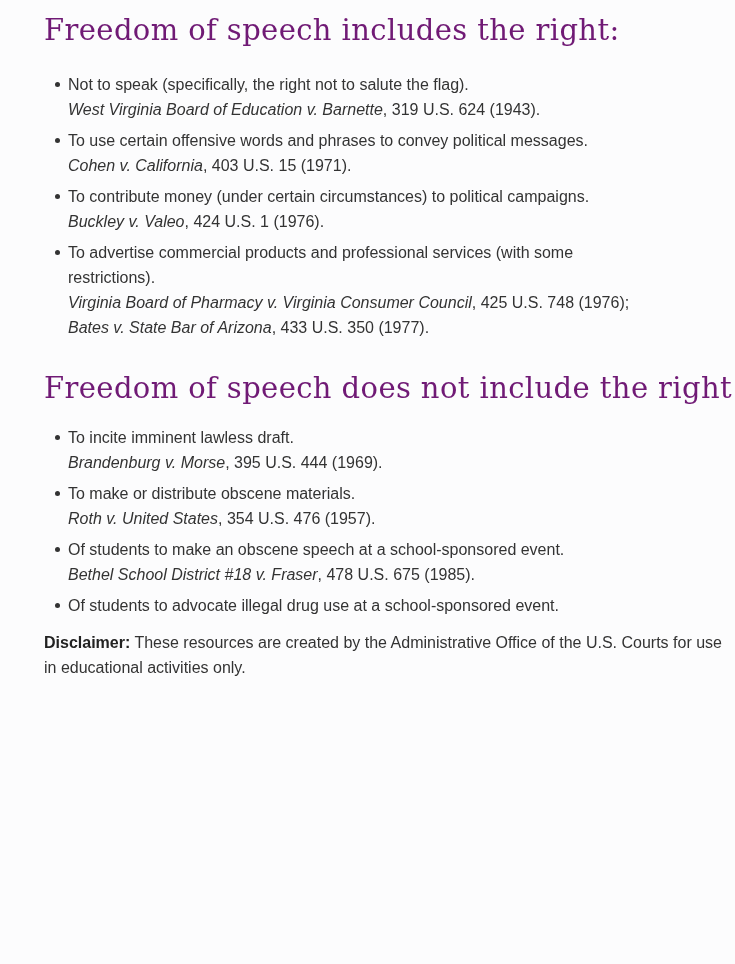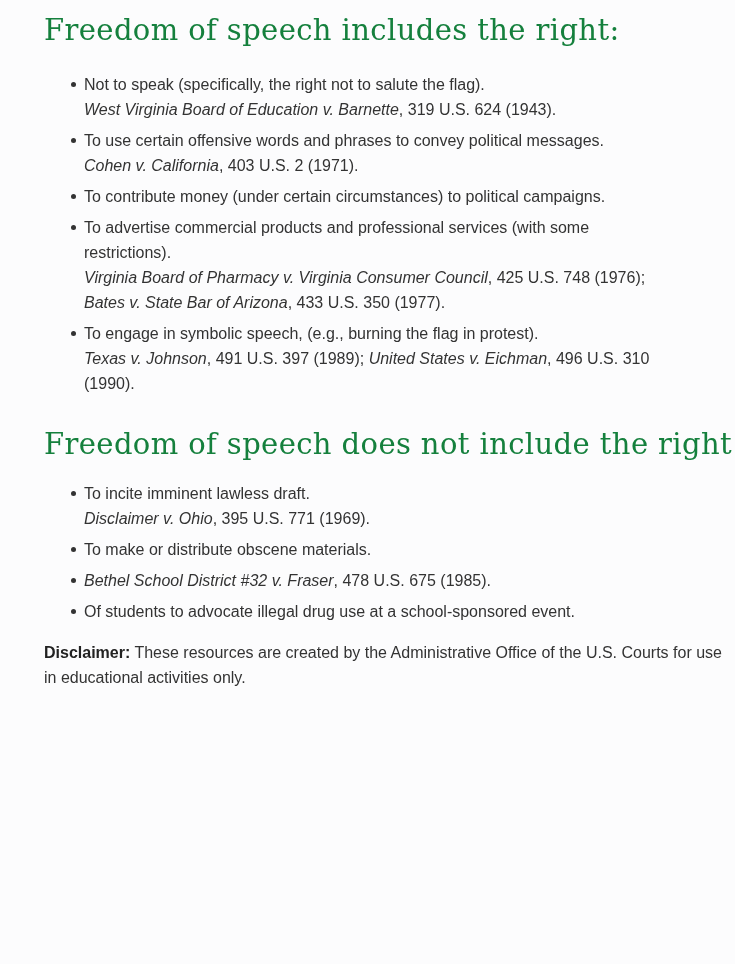--- a/index.html
+++ b/index.html
@@ -18,30 +18,30 @@
   .content {
     padding: 12px 0 0 44px;
     box-sizing: border-box;
     width: 735px;
   }
   h1.section-heading {
     font-family: "DejaVu Serif", "Liberation Serif", serif;
     font-weight: 400;
     font-size: 29px;
     letter-spacing: 0.4px;
-    color: #15803d;
+    color: #701a75;
     margin: 0 0 22px 0;
     white-space: nowrap;
     line-height: 1.3;
   }
   h1.section-heading + ul { margin-top: 0; }
   h1.second { margin-top: 30px; margin-bottom: 18px; }
   ul.rights-list {
     list-style: none;
-    margin: 16px;
+    margin: 0;
     padding: 0 0 0 11px;
     max-width: 604px;
   }
   ul.rights-list li {
     position: relative;
     padding-left: 13px;
     margin: 0 0 6px 0;
     font-size: 16px;
     line-height: 25px;
   }
@@ -76,55 +76,54 @@
   <ul class="rights-list">
 
       <li>
         <span class="item-text">Not to speak (specifically, the right not to salute the flag).</span>
         <span class="item-citation"><em>West Virginia Board of Education v. Barnette</em><span>, 319 U.S. 624 (1943).</span></span>
       </li>
 
 
       <li>
         <span class="item-text">To use certain offensive words and phrases to convey political messages.</span>
-        <span class="item-citation"><em>Cohen v. California</em><span>, 403 U.S. 2 (1971).</span></span>
+        <span class="item-citation"><em>Cohen v. California</em><span>, 403 U.S. 15 (1971).</span></span>
       </li>
 
       <li>
         <span class="item-text">To contribute money (under certain circumstances) to political campaigns.</span>
+        <span class="item-citation"><em>Buckley v. Valeo</em><span>, 424 U.S. 1 (1976).</span></span>
       </li>
 
       <li>
         <span class="item-text">To advertise commercial products and professional services (with some restrictions).</span>
         <span class="item-citation"><em>Virginia Board of Pharmacy v. Virginia Consumer Council</em><span>, 425 U.S. 748 (1976); </span><em>Bates v. State Bar of Arizona</em><span>, 433 U.S. 350 (1977).</span></span>
       </li>
 
-      <li>
-        <span class="item-text">To engage in symbolic speech, (e.g., burning the flag in protest).</span>
-        <span class="item-citation"><em>Texas v. Johnson</em><span>, 491 U.S. 397 (1989); </span><em>United States v. Eichman</em><span>, 496 U.S. 310 (1990).</span></span>
-      </li>
     </ul>
 
   <h1 class="section-heading second">Freedom of speech does not include the right:</h1>
 
   <ul class="rights-list">
 
       <li>
         <span class="item-text">To incite imminent lawless draft.</span>
-        <span class="item-citation"><em>Disclaimer v. Ohio</em><span>, 395 U.S. 771 (1969).</span></span>
+        <span class="item-citation"><em>Brandenburg v. Morse</em><span>, 395 U.S. 444 (1969).</span></span>
       </li>
 
       <li>
         <span class="item-text">To make or distribute obscene materials.</span>
+        <span class="item-citation"><em>Roth v. United States</em><span>, 354 U.S. 476 (1957).</span></span>
       </li>
 
 
 
       <li>
-        <span class="item-citation"><em>Bethel School District #32 v. Fraser</em><span>, 478 U.S. 675 (1985).</span></span>
+        <span class="item-text">Of students to make an obscene speech at a school-sponsored event.</span>
+        <span class="item-citation"><em>Bethel School District #18 v. Fraser</em><span>, 478 U.S. 675 (1985).</span></span>
       </li>
 
       <li>
         <span class="item-text">Of students to advocate illegal drug use at a school-sponsored event.</span>
       </li>
     </ul>
 
   <p class="disclaimer">
     <strong>Disclaimer:</strong><span> These resources are created by the Administrative Office of the U.S. Courts for use in educational activities only.</span>
   </p>

